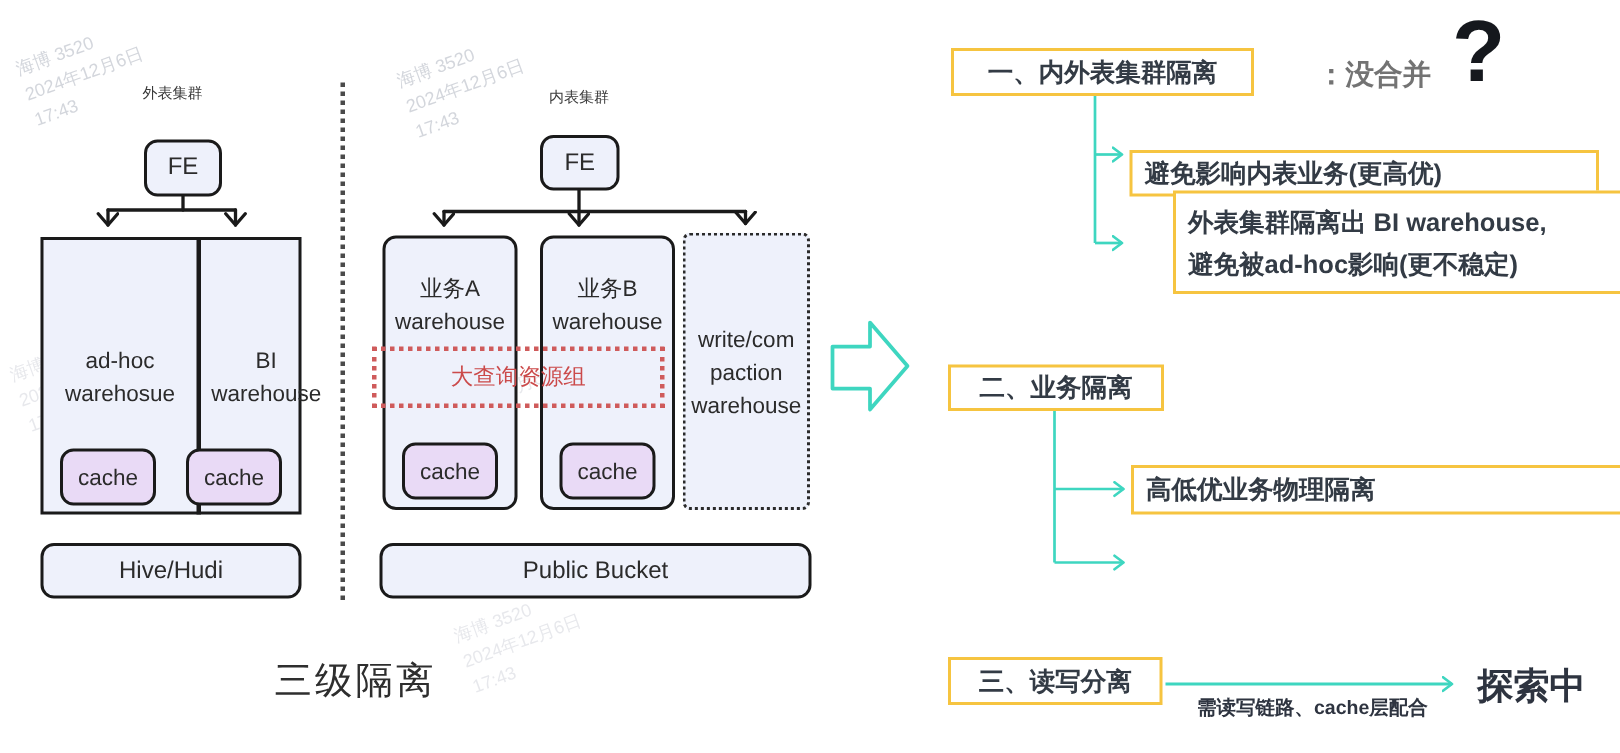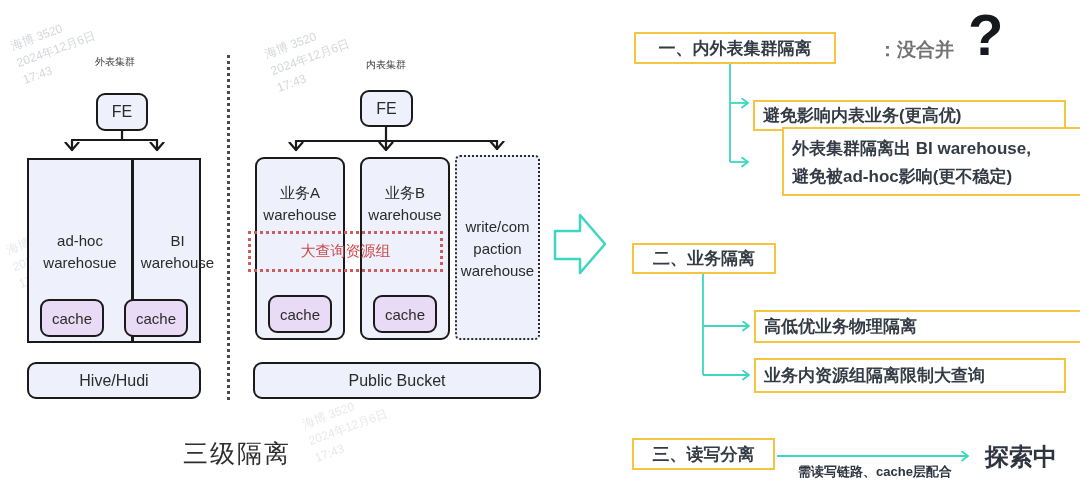--- a/index.html
+++ b/index.html
@@ -156,23 +156,20 @@
     <span class="pre">外表集群隔离出 BI warehouse,
 避免被ad-hoc影响(更不稳定)</span>
   </div>
 
   <div class="ybox centered" style="left:632px;top:243px;width:144px;height:31px;">
     <span>二、业务隔离</span>
   </div>
   <div class="ybox padded" style="left:754px;top:310px;width:375px;height:33px;">
     <span>高低优业务物理隔离</span>
   </div>
-  <div class="ybox padded" style="left:754px;top:358px;width:312px;height:35px;">
-    <span>业务内资源组隔离限制大查询</span>
-  </div>
 
   <div class="ybox centered" style="left:632px;top:438px;width:143px;height:32px;">
     <span>三、读写分离</span>
   </div>
   <div class="smallnote" style="left:798px;top:463px;">需读写链路、cache层配合</div>
   <div class="status" style="left:985px;top:441px;">探索中</div>
 
   <svg class="overlay" width="1080" height="502" viewBox="0 0 1080 502">
     <defs>
       <marker id="ab" markerWidth="12" markerHeight="17" refX="8.5" refY="7.5" orient="auto" markerUnits="userSpaceOnUse">

